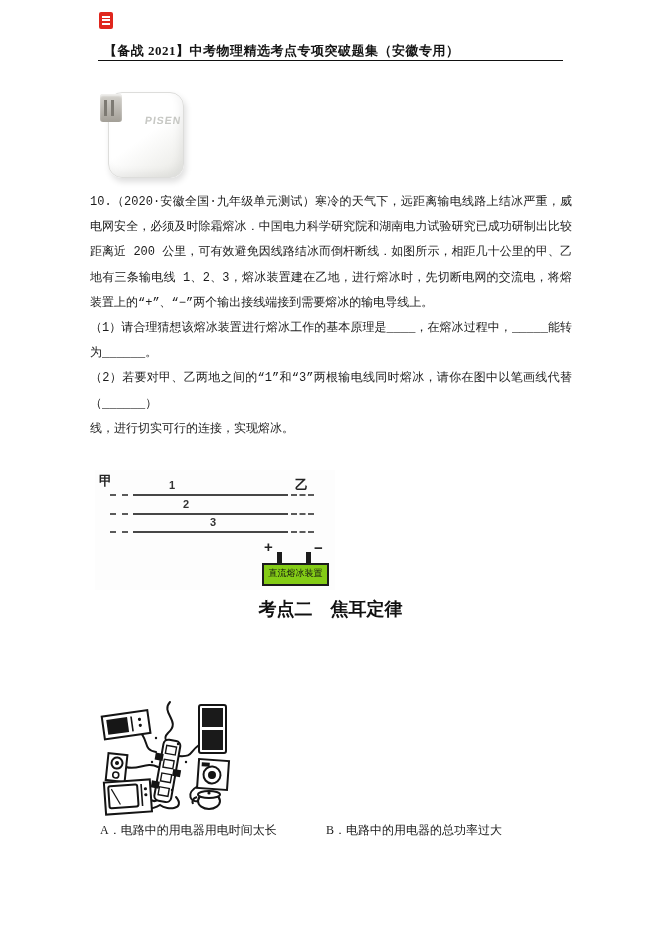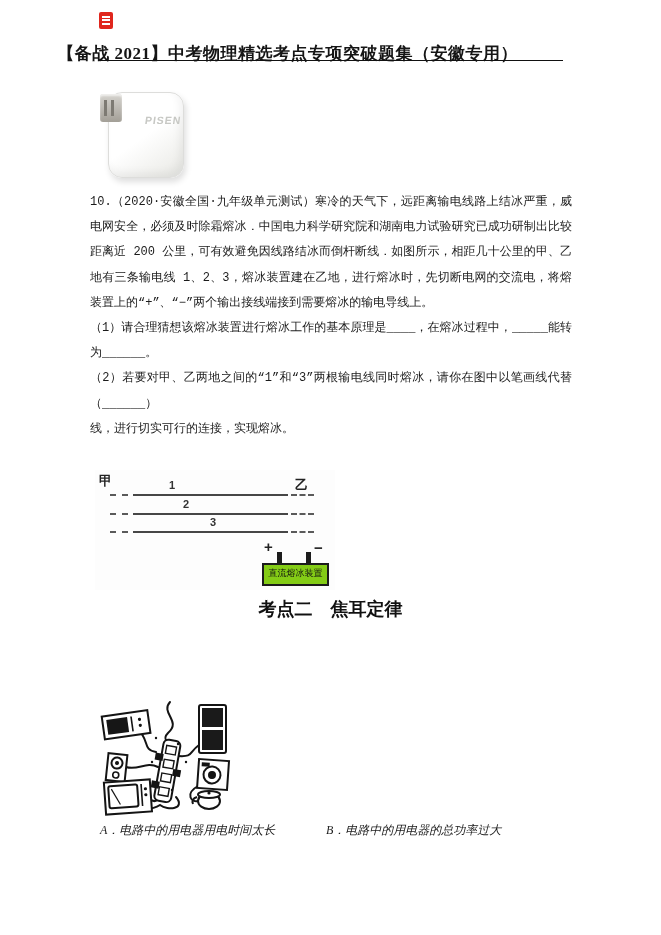--- a/index.html
+++ b/index.html
@@ -4,22 +4,22 @@
 <style>
   html,body{margin:0;padding:0;background:#ffffff;}
   .page{position:relative;width:661px;height:935px;background:#ffffff;overflow:hidden;
         font-family:"Liberation Serif","DejaVu Serif",serif;color:#1e1e1e;}
 
   
   .doc-logo{position:absolute;left:99px;top:12px;width:14px;height:17px;background:#e0261d;
             border-radius:2px;}
   .doc-logo .glyph{position:absolute;left:3px;top:4px;width:8px;height:9px;
             background:linear-gradient(#fff 0 2px,transparent 2px 3.5px,#fff 3.5px 5.5px,transparent 5.5px 7px,#fff 7px 9px);}
-  .header-title{position:absolute;left:12px;top:42px;width:551px;text-align:center;
-            font-weight:bold;font-size:17px;letter-spacing:.5px;color:#151515;}
+  .header-title{position:absolute;left:6px;top:42px;width:551px;text-align:center;
+            font-weight:bold;font-size:13px;letter-spacing:.5px;color:#151515;}
   .header-rule{position:absolute;left:98px;top:60px;width:465px;border-top:1.6px solid #111;}
 
   
   .adapter{position:absolute;left:98px;top:87px;width:88px;height:93px;}
   .adapter .abody{position:absolute;left:10px;top:5px;width:74px;height:84px;
             background:linear-gradient(145deg,#ffffff 50%,#efefec 85%,#e7e8e4);
             border:1px solid #dddddb;border-radius:14px;
             box-shadow:2px 4px 6px rgba(0,0,0,.13), inset -4px -5px 9px rgba(0,0,0,.05);}
   .adapter .plug{position:absolute;left:2px;top:7px;width:22px;height:28px;border-radius:3px;
             background:linear-gradient(#d6d4cf,#a39f97);box-shadow:inset 0 2px 2px rgba(255,255,255,.65);}
@@ -51,21 +51,21 @@
          font-family:"Liberation Sans",sans-serif;}
 
   
   .section-heading{position:absolute;left:0;top:597px;width:661px;text-align:center;
          font-weight:bold;font-size:18px;color:#111;}
 
   
   .illus{position:absolute;left:98px;top:698px;}
 
   
-  .options{position:absolute;left:0;top:822px;width:559px;height:20px;font-size:12px;color:#1b1b1b;font-style:italic;}
+  .options{position:absolute;left:0;top:822px;width:559px;height:20px;font-size:12px;color:#1b1b1b;}
   .optA{position:absolute;left:100px;}
   .optB{position:absolute;left:326px;}
 </style>
 </head>
 <body>
 
 <div class="page">
 
   <div class="doc-logo">
     <span class="glyph"></span>

